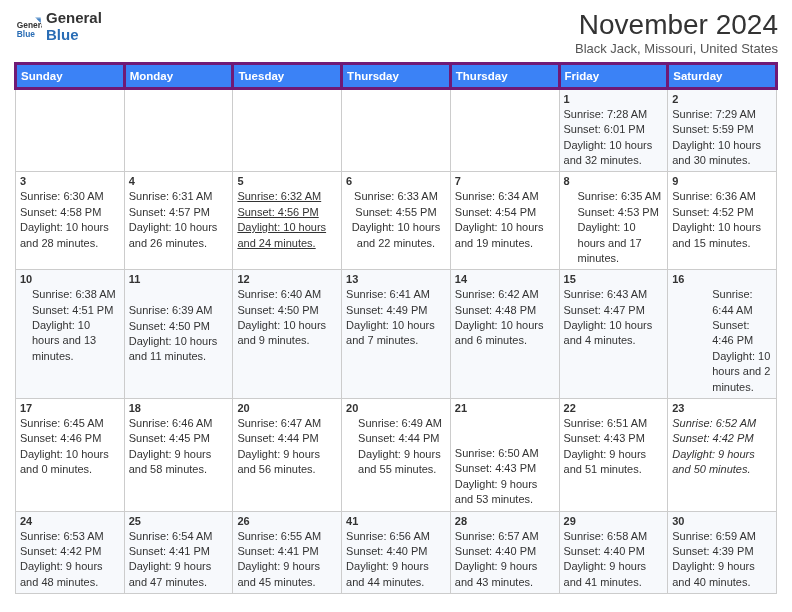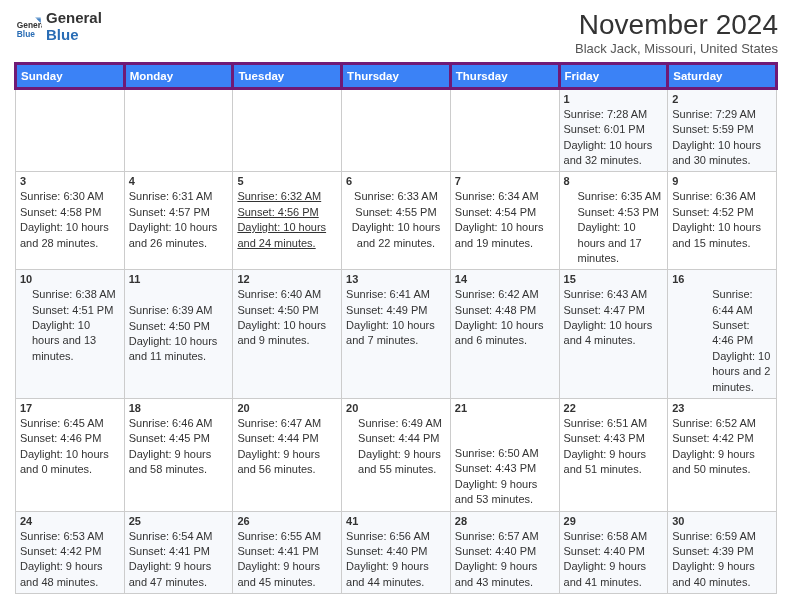--- a/index.html
+++ b/index.html
@@ -269,21 +269,21 @@
 Daylight: 9 hours and 53 minutes.</div>
           </td>
           <td>
             <span class="day-num">22</span>
             <div class="day-info" style="white-space: pre-line;">Sunrise: 6:51 AM
 Sunset: 4:43 PM
 Daylight: 9 hours and 51 minutes.</div>
           </td>
           <td>
             <span class="day-num">23</span>
-            <div class="day-info" style="white-space: pre-line;">Sunrise: 6:52 AM
+            <div class="day-info" style="white-space: pre-line; font-style: italic;">Sunrise: 6:52 AM
 Sunset: 4:42 PM
 Daylight: 9 hours and 50 minutes.</div>
           </td>
         </tr>
         <tr>
           <td>
             <span class="day-num">24</span>
             <div class="day-info" style="white-space: pre-line;">Sunrise: 6:53 AM
 Sunset: 4:42 PM
 Daylight: 9 hours and 48 minutes.</div>

